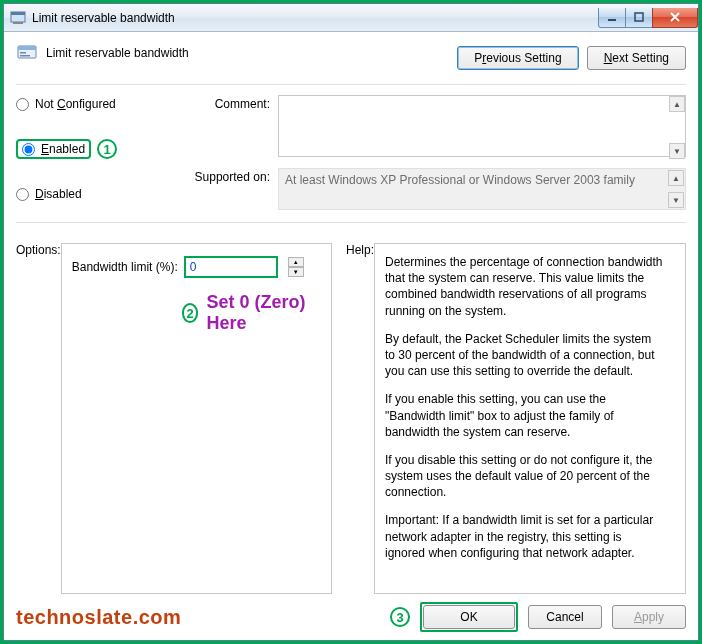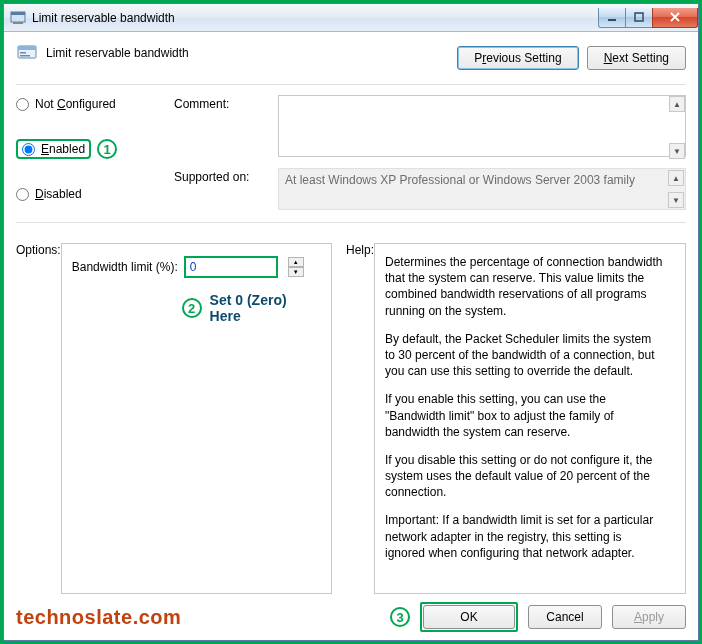--- a/index.html
+++ b/index.html
@@ -26,40 +26,40 @@
 .divider { height: 1px; background: #e0e0e0; margin: 4px 0 10px 0; }
 .config-row { display: flex; gap: 18px; }
 .radio-col { width: 140px; display: flex; flex-direction: column; gap: 28px; padding-top: 2px; }
 .radio-item { display: flex; align-items: center; gap: 6px; }
 .radio-item input { margin: 0; }
 .radio-item label { font-size: 12px; }
 .radio-highlight { border: 2px solid #00a651; border-radius: 4px; padding: 1px 4px; display: inline-flex; align-items: flex-start; gap: 6px; }
 .circle-num { width: 20px; height: 20px; border: 2.5px solid #00a651; border-radius: 50%; display: inline-flex; align-items: center; justify-content: center; color: #00a651; font-weight: bold; font-size: 13px; }
 .comment-col { flex: 1; display: flex; flex-direction: column; gap: 4px; }
 .comment-row { display: flex; align-items: flex-start; gap: 8px; }
-.comment-label { width: 96px; text-align: left; padding-top: 2px; }
+.comment-label { width: 96px; text-align: right; padding-top: 2px; }
 .textarea-wrap { flex: 1; position: relative; }
 textarea { width: 100%; resize: none; border: 1px solid #c8c8c8; font-size: 12px; padding: 2px 18px 2px 4px; background: #fff; font-family: inherit; }
 .supported-box { flex: 1; height: 42px; border: 1px solid #e0e0e0; background: #f0f0f0; color: #6d6d6d; padding: 4px 18px 4px 6px; font-size: 12px; position: relative; }
 .scroll-arrows { position: absolute; right: 1px; top: 1px; bottom: 1px; width: 16px; display: flex; flex-direction: column; justify-content: space-between; }
 .scroll-btn { width: 16px; height: 16px; border: 1px solid #c8c8c8; background: #f0f0f0; font-size: 8px; display: flex; align-items: center; justify-content: center; color: #555; }
 .panels-row { display: flex; gap: 14px; margin-top: 10px; flex: 1; min-height: 0; }
 .panel-col { display: flex; flex-direction: row; flex: 1; min-height: 0; }
 .panel-col.left { flex: 0 0 316px; }
 .panel-label { font-size: 12px; margin-bottom: 4px; }
 .panel-box { flex: 1; border: 1px solid #c8c8c8; background: #fff; padding: 12px 10px; overflow: hidden; position: relative; min-height: 0; }
 .panel-box.help { padding: 10px 22px 10px 10px; overflow-y: auto; line-height: 1.35; }
 .panel-box.help p { margin: 0 0 12px 0; }
 .opt-row { display: flex; align-items: center; gap: 6px; }
 .spinner-input-wrap { border: 2px solid #00a651; display: inline-flex; align-items: center; height: 22px; }
 .spinner-input { width: 90px; border: none; height: 18px; padding: 0 4px; font-size: 12px; color: #0046c8; outline: none; }
 .spinner-btns { display: inline-flex; flex-direction: column; }
 .spin-btn { width: 16px; height: 10px; border: 1px solid #b5b5b5; background: #f0f0f0; font-size: 6px; display: flex; align-items: center; justify-content: center; margin-left: 4px; }
 .anno-2 { display: flex; align-items: center; gap: 8px; margin-top: 14px; margin-left: 110px; }
-.anno-text { color: #0c4a6e; font-weight: bold; font-size: 14px; }
+.anno-text { color: #a21caf; font-weight: bold; font-size: 18px; }
 .bottom-row { display: flex; align-items: center; padding: 8px 0 0 0; gap: 10px; }
 .watermark { color: #c2410c; font-weight: 800; font-size: 20px; letter-spacing: 0.5px; font-family: Arial, sans-serif; }
 .bottom-spacer { flex: 1; }
 .ok-wrap { border: 2px solid #00a651; padding: 1px; border-radius: 2px; }
 .btn.disabled { color: #9a9a9a; }
 .footer-buttons { display: flex; align-items: center; gap: 10px; }
 </style>
 </head>
 <body>
 

